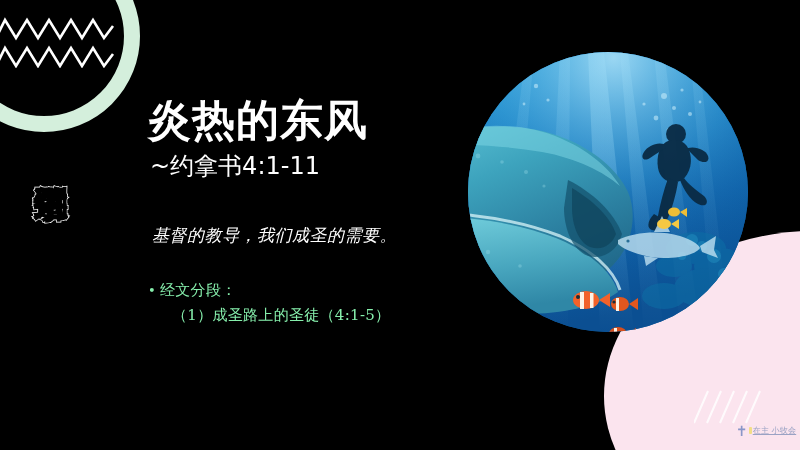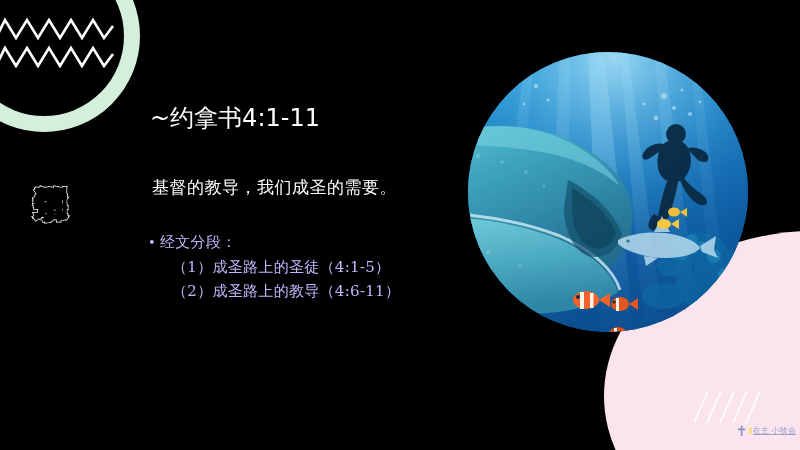--- a/index.html
+++ b/index.html
@@ -153,30 +153,31 @@
     font-family: "DejaVu Sans", sans-serif;
     font-size: 24px;
     font-weight: normal;
     line-height: 28px;
     letter-spacing: 0px;
     margin: 8px 0 0 2px;
   }
   .tagline {
     color: #ffffff;
     font-family: "DejaVu Serif", serif;
+    font-style: italic;
     font-size: 17px;
     line-height: 22px;
     letter-spacing: 0.5px;
     margin: 44px 0 0 4px;
   }
   .bullet-list {
     margin: 32px 0 0 0;
     padding: 0;
     list-style: none;
-    color: #c4b5fd;
+    color: #86efac;
     font-family: "DejaVu Serif", serif;
     font-size: 15px;
     line-height: 24px;
     letter-spacing: 0.3px;
   }
   .bullet-list li.lead {
     margin: 0 0 0 0;
     text-indent: 0;
   }
   .bullet-list li.lead::before {
@@ -388,22 +389,22 @@
       <g stroke="#ffffff" stroke-width="2.6" fill="none" stroke-linejoin="miter">
         <polyline points="0,22 9,4 20,22 31,4 42,22 53,4 64,22 75,4 86,22 97,4 108,22 117,10"></polyline>
         <polyline points="0,50 9,32 20,50 31,32 42,50 53,32 64,50 75,32 86,50 97,32 108,50 117,38"></polyline>
       </g>
     </svg>
   </div>
 
   <div class="side-title">约拿书系列讲道</div>
 
   <div class="content">
+    <h1 class="title-main">炎热的东风</h1>
     <div class="title-sub">~约拿书4:1-11</div>
     <div class="tagline">基督的教导，我们成圣的需要。</div>
     <ul class="bullet-list">
       <li class="lead"><span>经文分段：</span></li>
       <li class="sub">（1）成圣路上的圣徒（4:1-5）</li>
-      <li class="sub">（2）成圣路上的教导（4:6-11）</li>
     </ul>
   </div>
 
 </div>
 
 </body></html>

